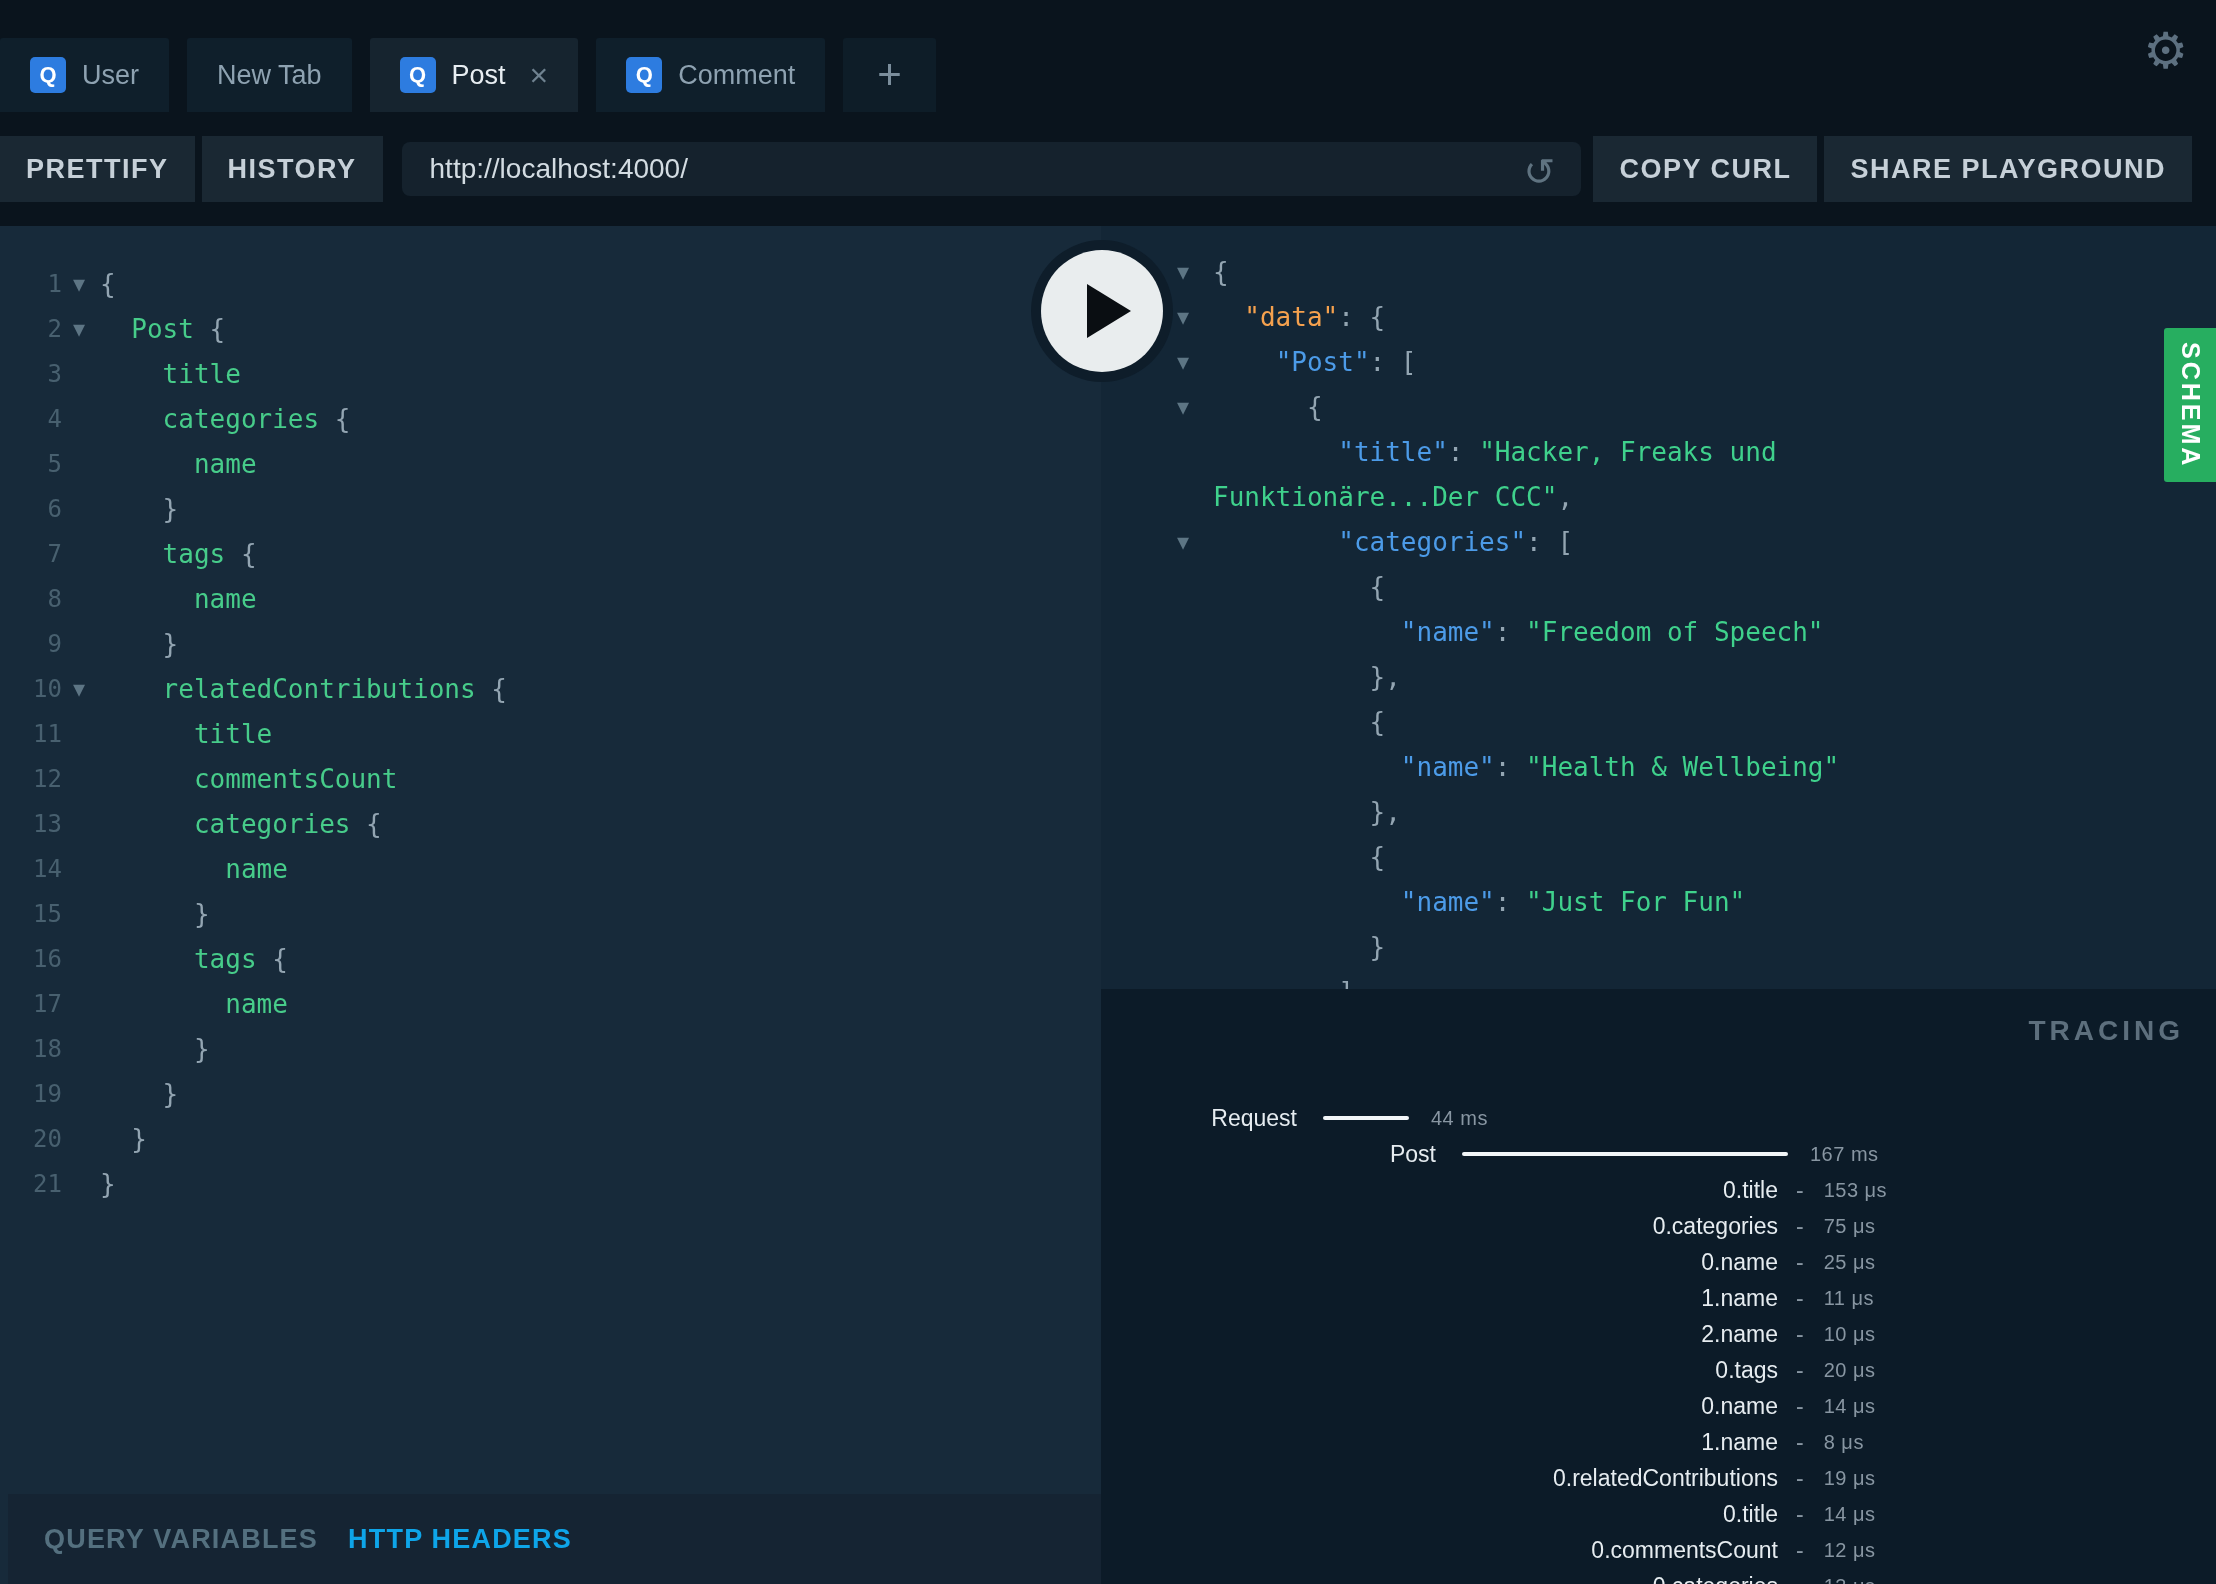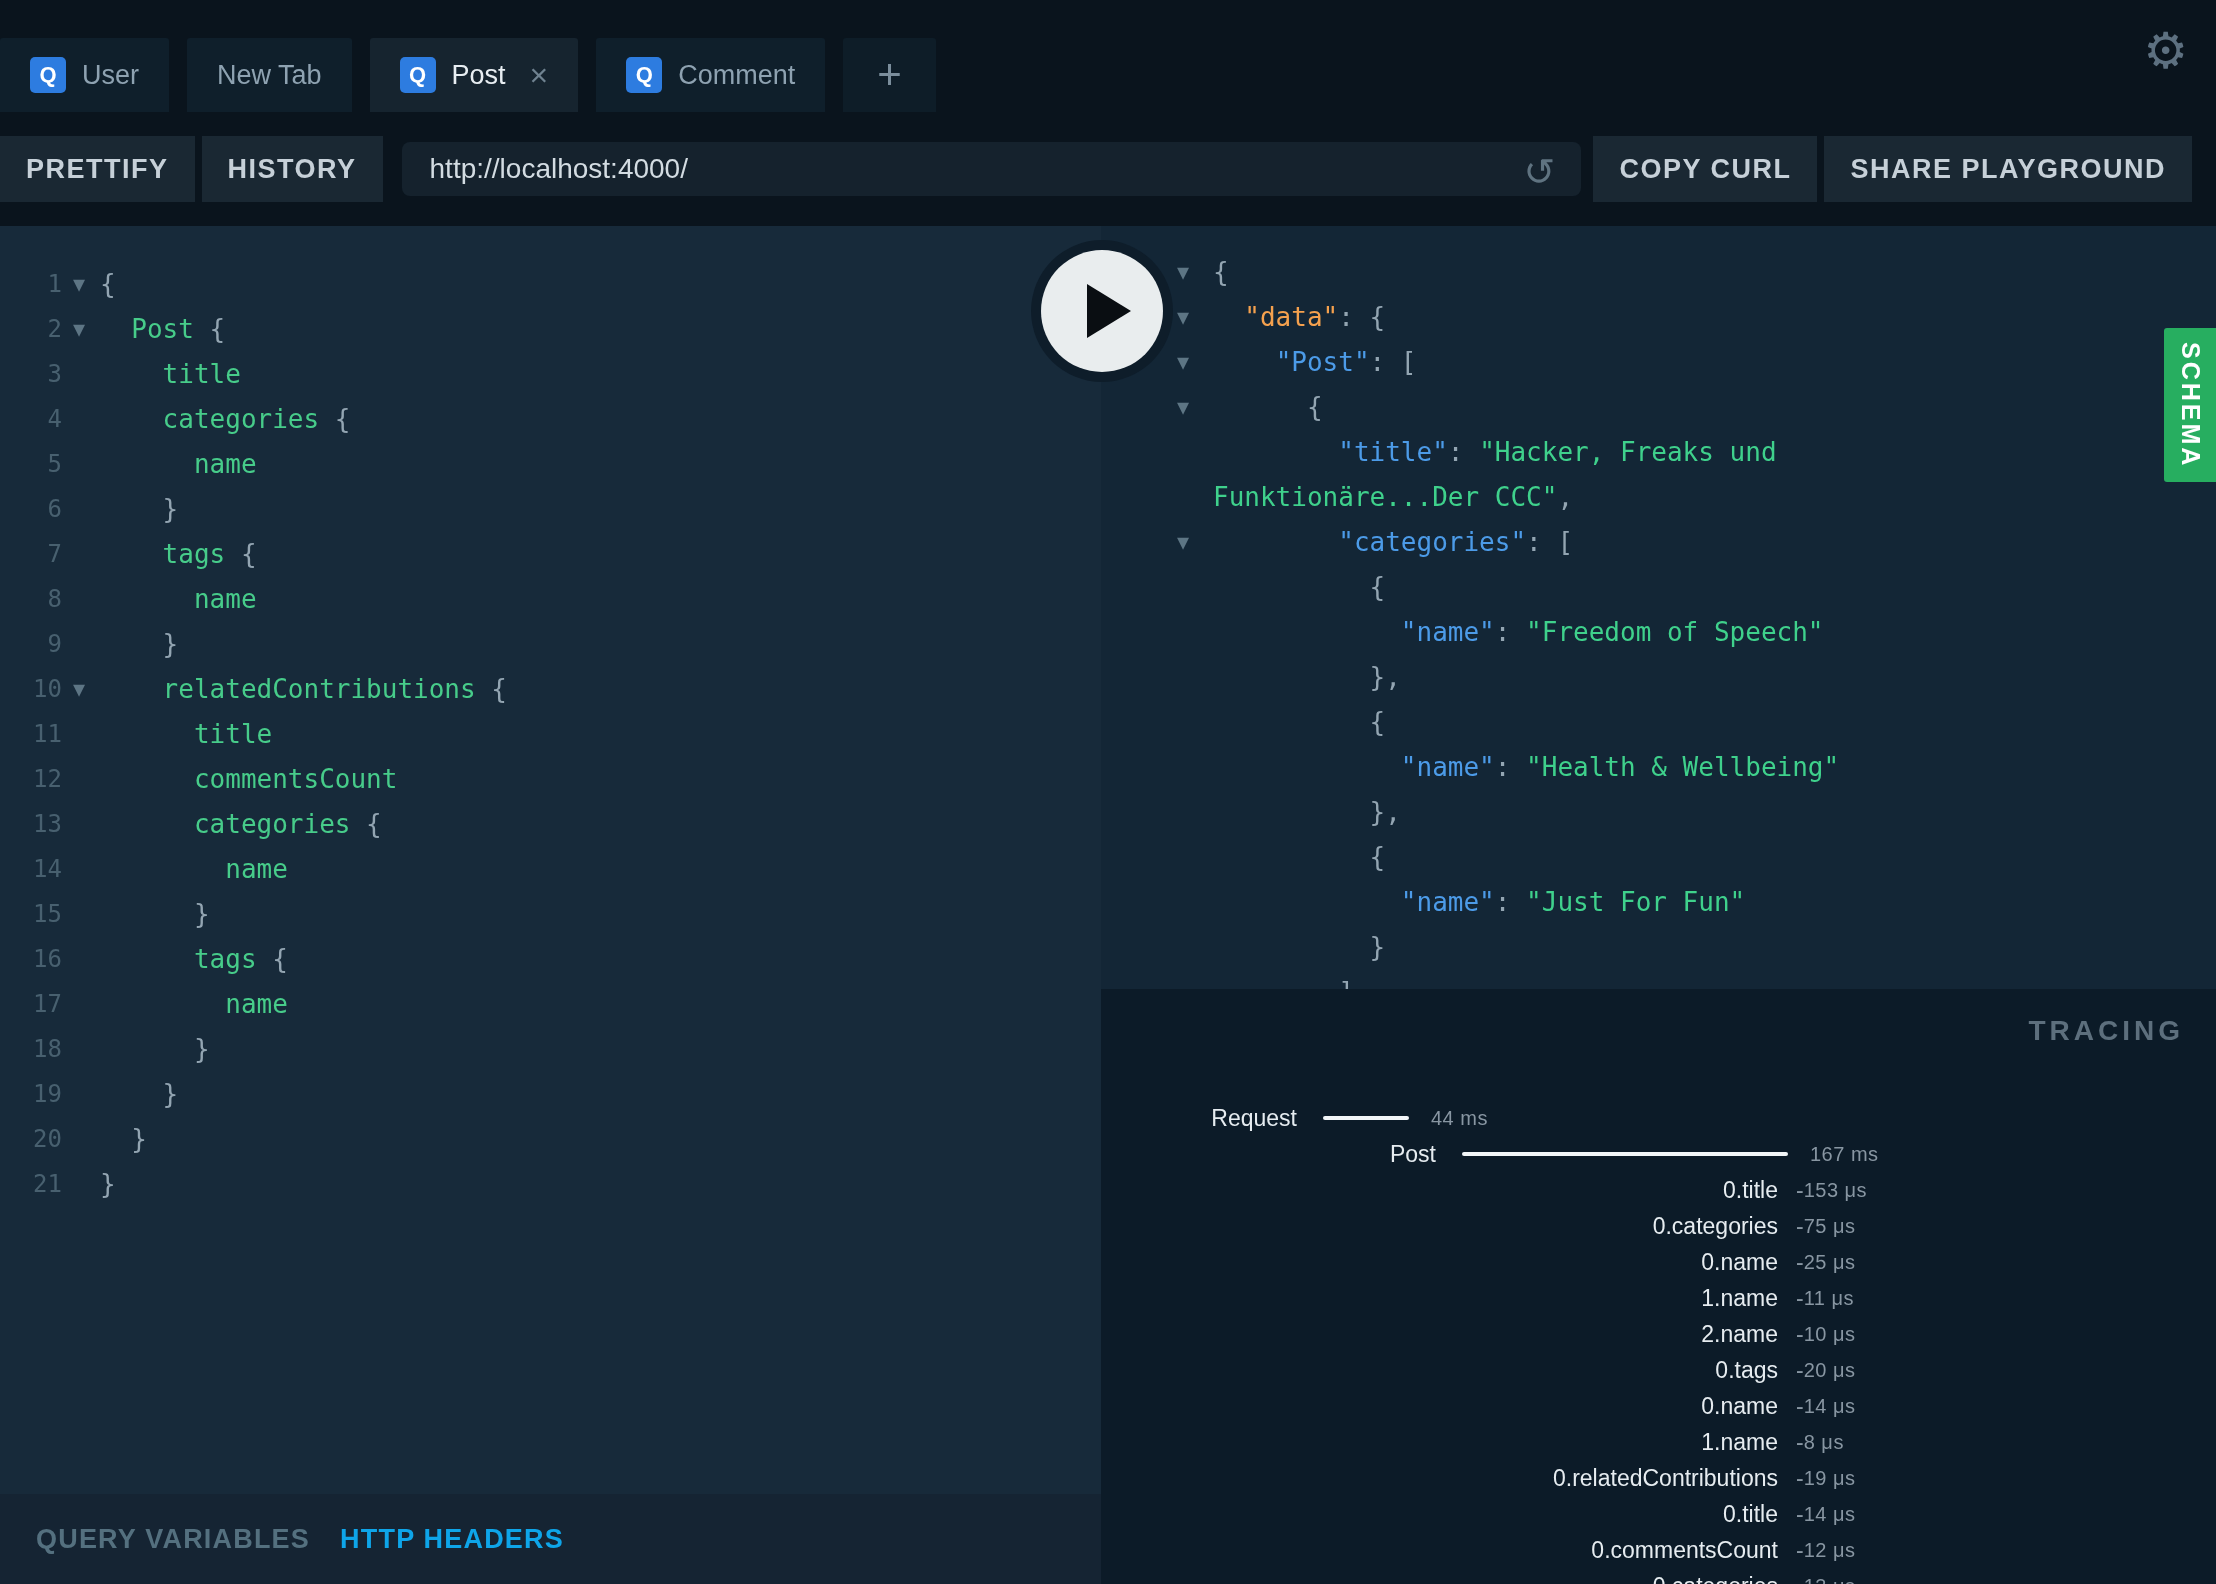--- a/index.html
+++ b/index.html
@@ -43,21 +43,21 @@
   .ed-num { width:62px; text-align:right; color:#48606f; font-size:24px; flex:none; }
   .ed-fold { width:34px; text-align:center; color:#5d7584; font-size:24px; flex:none;
              font-family:"DejaVu Sans", sans-serif; }
   .ed-code { white-space:pre; padding-left:4px; }
   .tok-p  { color:#93a5b2; }
   .tok-f  { color:#47cc8a; }
   .tok-k  { color:#4c9be8; }
   .tok-kd { color:#f5a14e; }
   .tok-s  { color:#3fd18c; }
 
-  .left-footer { position:absolute; bottom:0; left:0; right:0; height:90px; display:flex;
+  .left-footer { position:absolute; bottom:0; left:8px; right:0; height:90px; display:flex;
                  align-items:center; padding-left:36px; gap:30px; background:#152433; }
   .foot-dim { color:#54707f; font-weight:700; font-size:27px; letter-spacing:1.2px; cursor:pointer; }
   .foot-lit { color:#0ea5e9; font-weight:700; font-size:27px; letter-spacing:1.2px; cursor:pointer; }
 
   .right-pane { position:absolute; left:1101px; right:0; top:0; bottom:0; background:#132636; }
   .res-lines { position:absolute; top:0; left:0; right:0; height:763px; overflow:hidden;
                padding-top:24px; }
   .res-line { position:relative; height:45px; line-height:45px; font-family:"DejaVu Sans Mono", monospace;
               font-size:26px; padding-left:112px; white-space:pre; }
   .res-fold { position:absolute; left:76px; top:0; line-height:45px; color:#5d7584; font-size:24px;
@@ -67,21 +67,21 @@
   .tracing-title { position:absolute; top:26px; right:32px; color:#5d6f7d; font-size:28px;
                    font-weight:700; letter-spacing:4px; }
   .t-rows { position:absolute; top:111px; left:0; right:0; }
   .t-row { height:36px; display:flex; align-items:center; }
   .t-label { color:#e6ecf0; font-size:23px; text-align:right; flex:none; white-space:nowrap; }
   .kind-request  .t-label { width:196px; }
   .kind-operation .t-label { width:335px; }
   .kind-field    .t-label { width:677px; }
   .t-bar { height:4px; background:#f2f6f8; border-radius:2px; margin-left:26px; flex:none; }
   .t-dash { color:#8896a2; margin-left:18px; font-size:23px; }
-  .t-dur { color:#8896a2; font-size:20px; letter-spacing:0.5px; white-space:nowrap; }
+  .t-dur { color:#8896a2; font-size:20px; margin-left:20px; letter-spacing:0.5px; white-space:nowrap; }
 
   .play { position:absolute; left:1041px; top:24px; width:122px; height:122px; border-radius:50%;
           background:#e9edee; box-shadow:0 0 0 10px #0e1d2a; display:flex; align-items:center;
           justify-content:center; cursor:pointer; z-index:5; }
   .play-tri { width:0; height:0; border-top:27px solid transparent; border-bottom:27px solid transparent;
               border-left:44px solid #0a0e12; margin-left:14px; }
 
   .schema-tab { position:absolute; right:0; top:102px; width:52px; height:154px; background:#27ae60;
                 color:#ffffff; display:flex; align-items:center; justify-content:center;
                 writing-mode:vertical-rl; font-size:25px; font-weight:700; letter-spacing:3px;

